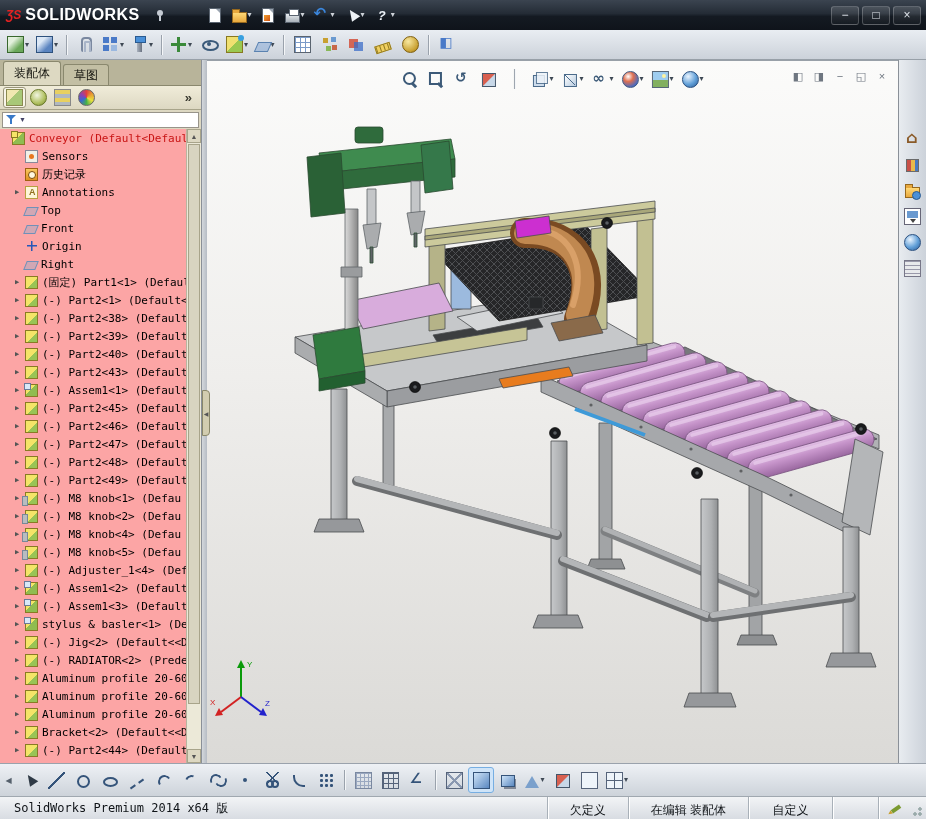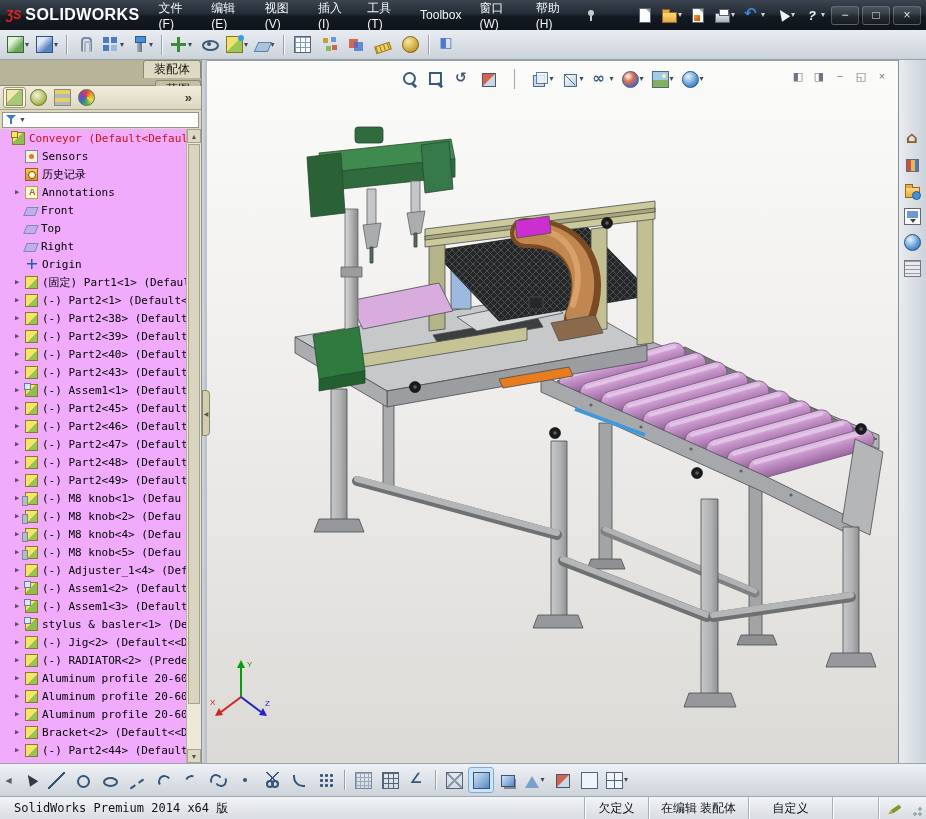--- a/index.html
+++ b/index.html
@@ -119,34 +119,34 @@
 .tbtn[data-g="pmgear"] .g{border-radius:50%;background:radial-gradient(circle at 40% 35%,#f0f4e0,#b0c060 60%,#788830);border:1px solid #687828;}
 .tbtn[data-g="config"] .g{background:repeating-linear-gradient(#e8d060 0 4px,#b0b8c0 4px 8px);border:1px solid #888;}
 .tbtn[data-g="wheel"] .g{border-radius:50%;background:conic-gradient(#e04040,#e8a030,#e8e040,#48b048,#3868d0,#9040b0,#e04040);border:1px solid #666;}
 
 
 .toolbar2{position:absolute;left:0;top:30px;width:926px;height:30px;display:flex;align-items:center;padding:0 4px;gap:1px;
  background:linear-gradient(#e9edf2,#ccd2da);border-bottom:1px solid #98a0a8;}
 
 
 .leftpanel{position:absolute;left:0;top:60px;width:202px;height:703px;background:#cfcbb2;border-right:1px solid #8a9098;}
-.tabstrip{position:absolute;left:0;top:0;width:100%;height:26px;background:#b8b49a;display:flex;align-items:flex-end;padding-left:3px;gap:2px;border-bottom:1px solid #8a886e;flex-direction:column;}
+.tabstrip{position:absolute;left:0;top:0;width:100%;height:26px;background:#b8b49a;display:flex;align-items:flex-end;padding-left:3px;gap:2px;border-bottom:1px solid #8a886e;}
 .tab{height:21px;padding:0 10px;display:flex;align-items:center;font-size:12px;background:#c3bfa4;border:1px solid #8a886e;border-bottom:none;border-radius:3px 3px 0 0;color:#15150f;}
 .tab[data-active="true"]{background:#ddd9c2;height:24px;}
 .fmtabs{position:absolute;left:0;top:26px;width:100%;height:24px;background:linear-gradient(#f0ecd9,#ddd8c2);border-bottom:1px solid #a8a48a;display:flex;align-items:center;padding:0 3px;gap:1px;}
 .fmtabs .tbtn{height:21px;min-width:22px;}
 .fmtabs .tbtn[data-active="true"]{background:#f8f5e8;border:1px solid #9a967c;}
 .overflow{margin-left:auto;font-weight:bold;color:#3a3a30;font-size:13px;padding-right:6px;}
 .filterrow{position:absolute;left:0;top:50px;width:100%;height:19px;background:#ddd8c2;display:flex;align-items:center;padding:0 2px;}
 .filterbar{flex:1;height:16px;background:#fff;border:1px solid #98948a;display:flex;align-items:center;gap:2px;padding:0 3px;}
 .funnel{position:relative;width:11px;height:12px;}
 .funnel::before{content:"";position:absolute;left:0;top:1px;border-left:5px solid transparent;border-right:5px solid transparent;border-top:5px solid #3a7ac8;}
 .funnel::after{content:"";position:absolute;left:4px;top:5px;width:2px;height:5px;background:#3a7ac8;}
 .filter-caret{font-size:7px;color:#446;}
-.tree{position:absolute;left:0;top:69px;width:100%;height:634px;background:#f0abfc;overflow:hidden;}
+.tree{position:absolute;left:0;top:69px;width:100%;height:634px;background:#fca5a5;overflow:hidden;}
 .trow{display:flex;align-items:center;height:18px;padding-left:15px;white-space:pre;overflow:hidden;font-family:"DejaVu Sans Mono",monospace;font-size:11px;color:#000;}
 .trow[data-kind="root"]{padding-left:2px;}
 .trow[data-kind="root"] .tlabel{color:#c81414;}
 .tarrow{width:10px;font-size:7px;color:#555;flex:none;}
 .tlabel{overflow:hidden;}
 .ticon{position:relative;display:inline-block;width:13px;height:13px;margin-right:4px;flex:none;}
 .ticon[data-ic="asmroot"],.ticon[data-ic="asm"]{background:linear-gradient(135deg,#f4e468 45%,#90bc50 45%);border:1px solid #8a7a24;}
 .ticon[data-ic="asmroot"]::before{content:"";position:absolute;left:-2px;top:-2px;width:5px;height:5px;background:#f4e468;border:1px solid #8a7a24;}
 .ticon[data-ic="asm"]::before{content:"";position:absolute;left:-2px;top:-2px;width:5px;height:5px;background:#d8e8f8;border:1px solid #6a7a9a;}
 .ticon[data-ic="hist"]{background:linear-gradient(#f8c860,#e09020);border:1px solid #a06010;}
@@ -182,21 +182,21 @@
 .taskpane{position:absolute;left:898px;top:60px;width:28px;height:703px;background:linear-gradient(90deg,#e8ecf0,#ccd2da);border-left:1px solid #8a9098;padding-top:66px;display:flex;flex-direction:column;align-items:center;gap:2px;}
 .taskpane .tbtn{height:24px;min-width:24px;width:24px;padding:0;}
 
 
 .bottombar{position:absolute;left:0;top:763px;width:926px;height:33px;background:linear-gradient(#eef1f5,#cdd3da);border-top:1px solid #9aa2ac;display:flex;align-items:center;padding:0 2px;gap:1px;}
 .bscroll{width:13px;height:24px;display:flex;align-items:center;justify-content:center;font-size:8px;color:#55606c;}
 
 
 .statusbar{position:absolute;left:0;top:796px;width:926px;height:23px;background:linear-gradient(#f2f4f6,#d8dce2);border-top:1px solid #a0a8b0;display:flex;align-items:stretch;font-size:12px;color:#101418;}
 .sb-info{flex:1;display:flex;align-items:center;padding-left:14px;font-family:"DejaVu Sans Mono",monospace;}
-.sb-cell{border-left:1px solid #a8b0b8;box-shadow:inset 1px 0 0 #fff;display:flex;align-items:center;justify-content:center;padding:0 12px;font-family:Liberation Serif, serif;}
+.sb-cell{border-left:1px solid #a8b0b8;box-shadow:inset 1px 0 0 #fff;display:flex;align-items:flex-end;justify-content:center;padding:0 22px;}
 .sb-cell[data-name="definition-status"]{min-width:64px;}
 .sb-cell[data-name="edit-mode-status"]{min-width:96px;}
 .sb-cell[data-name="units-status"]{min-width:84px;}
 .sb-gap{min-width:46px;border-left:1px solid #a8b0b8;box-shadow:inset 1px 0 0 #fff;}
 .sb-iconcell{min-width:34px;border-left:1px solid #a8b0b8;box-shadow:inset 1px 0 0 #fff;display:flex;align-items:center;justify-content:center;}
 .sb-pencil{position:relative;width:15px;height:15px;}
 .sb-pencil::before{content:"";position:absolute;left:3px;top:6px;width:10px;height:4px;background:#7a9a30;transform:rotate(-35deg);}
 .sb-pencil::after{content:"";position:absolute;left:0;top:10px;border-top:2px solid transparent;border-bottom:2px solid transparent;border-right:4px solid #c8a030;transform:rotate(-35deg);}
 .sb-grip{width:14px;background:
  radial-gradient(circle at 3px 17px,#9aa 1.5px,transparent 2px),
@@ -206,30 +206,20 @@
 </head>
 <body>
 
 <div class="app" data-name="app-window">
 
   <div class="titlebar" data-name="titlebar">
     <div class="logo" data-name="solidworks-logo">
       <span class="logo-mark" data-name="dassault-3ds-logo-icon">ƷS</span>
       <span class="logo-text" data-name="app-title">SOLIDWORKS</span>
     </div>
-    <div class="menus" data-name="menu-bar">
-      <span class="menu-item" data-name="menu-item">文件(F)</span>
-        <span class="menu-item" data-name="menu-item">编辑(E)</span>
-        <span class="menu-item" data-name="menu-item">视图(V)</span>
-        <span class="menu-item" data-name="menu-item">插入(I)</span>
-        <span class="menu-item" data-name="menu-item">工具(T)</span>
-        <span class="menu-item" data-name="menu-item">Toolbox</span>
-        <span class="menu-item" data-name="menu-item">窗口(W)</span>
-        <span class="menu-item" data-name="menu-item">帮助(H)</span>
-    </div>
     <span class="pin" data-name="menu-pin-icon"></span>
     <div class="quick" data-name="quick-access-toolbar">
       <span class="tbtn" data-name="new-document-icon" data-g="page">
           <i class="g"></i>
         </span>
         <span class="tbtn" data-name="open-document-icon" data-g="folder" data-caret="true">
           <i class="g"></i>
           <b class="caret"></b>
         </span>
         <span class="tbtn" data-name="publish-edrawings-icon" data-g="page2">
@@ -387,39 +377,39 @@
 
         <div class="trow" data-name="tree-item">
           <span class="tarrow" data-name="expand-arrow-icon">▶</span>
           <span class="ticon" data-name="tree-item-icon" data-ic="ann"></span>
           <span class="tlabel" data-name="tree-item-label">Annotations</span>
         </div>
 
         <div class="trow" data-name="tree-item">
           <span class="tarrow" data-name="expand-arrow-icon"></span>
           <span class="ticon" data-name="tree-item-icon" data-ic="plane"></span>
-          <span class="tlabel" data-name="tree-item-label">Front</span>
+          <span class="tlabel" data-name="tree-item-label">Top</span>
         </div>
 
         <div class="trow" data-name="tree-item">
           <span class="tarrow" data-name="expand-arrow-icon"></span>
           <span class="ticon" data-name="tree-item-icon" data-ic="plane"></span>
-          <span class="tlabel" data-name="tree-item-label">Top</span>
+          <span class="tlabel" data-name="tree-item-label">Front</span>
+        </div>
+
+        <div class="trow" data-name="tree-item">
+          <span class="tarrow" data-name="expand-arrow-icon"></span>
+          <span class="ticon" data-name="tree-item-icon" data-ic="origin"></span>
+          <span class="tlabel" data-name="tree-item-label">Origin</span>
         </div>
 
         <div class="trow" data-name="tree-item">
           <span class="tarrow" data-name="expand-arrow-icon"></span>
           <span class="ticon" data-name="tree-item-icon" data-ic="plane"></span>
           <span class="tlabel" data-name="tree-item-label">Right</span>
-        </div>
-
-        <div class="trow" data-name="tree-item">
-          <span class="tarrow" data-name="expand-arrow-icon"></span>
-          <span class="ticon" data-name="tree-item-icon" data-ic="origin"></span>
-          <span class="tlabel" data-name="tree-item-label">Origin</span>
         </div>
 
         <div class="trow" data-name="tree-item">
           <span class="tarrow" data-name="expand-arrow-icon">▶</span>
           <span class="ticon" data-name="tree-item-icon" data-ic="part"></span>
           <span class="tlabel" data-name="tree-item-label">(固定) Part1&lt;1&gt; (Defaul</span>
         </div>
 
         <div class="trow" data-name="tree-item">
           <span class="tarrow" data-name="expand-arrow-icon">▶</span>

